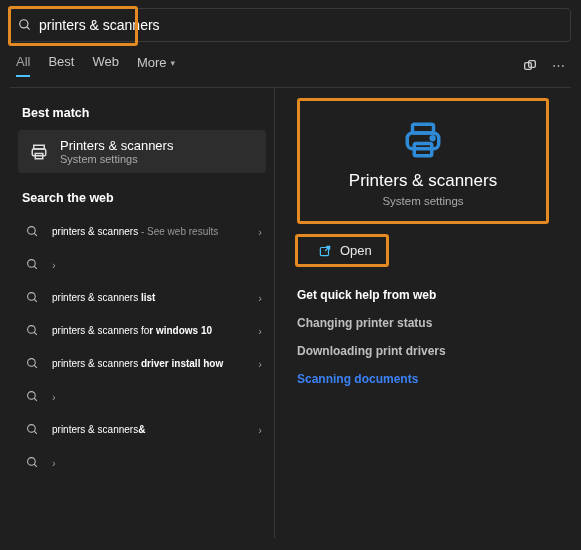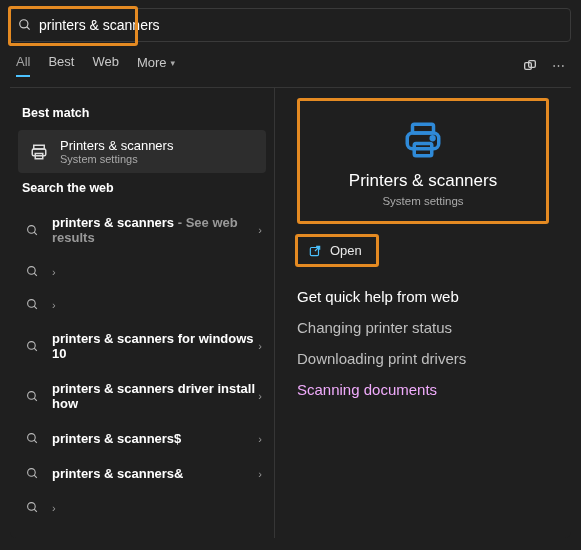--- a/index.html
+++ b/index.html
@@ -73,21 +73,21 @@
   .printer-small { width: 22px; display:flex; align-items:center; justify-content:center; color:#ddd; margin-right:10px; }
   .best-title { font-size: 13px; color:#fff; }
   .best-sub { font-size: 11px; color:#aaa; }
   .list-row {
     display: flex; align-items: center;
     padding: 10px 12px;
     cursor: pointer;
     position: relative;
   }
   .row-icon { width: 20px; margin-right: 10px; color:#bbb; display:flex; align-items:center; justify-content:center; }
-  .row-text { font-size: 13px; color:#fff; flex: 1; font-weight: bold; }
+  .row-text { font-size: 10px; color:#fff; flex: 1; }
   .row-text .dim { color:#999; }
   .row-chev { color:#999; font-size: 11px; }
   .right {
     flex: 1;
     padding: 10px 20px;
   }
   .detail-card {
     border: 3px solid #e48a22;
     border-radius: 3px;
     padding: 18px 0 14px 0;
@@ -97,27 +97,27 @@
   .printer-big { display:flex; justify-content:center; margin-bottom: 10px; }
   .detail-title { font-size: 17px; color:#fff; margin-bottom: 4px; }
   .detail-sub { font-size: 11.5px; color:#aaa; }
   .open-row {
     display: flex; align-items: center;
     margin: 8px 0 14px 0;
   }
   .open-btn {
     border: 3px solid #e48a22;
     border-radius: 3px;
-    padding: 6px 14px 6px 10px;
+    padding: 6px 14px 6px 20px;
     display: inline-flex; align-items: center; gap: 8px;
     cursor: pointer;
   }
   .open-icon { color:#4cc2ff; }
   .quick-list { margin-top: 6px; }
-  .quick-item { font-size: 15px; color:#ddd; padding: 7px 2px; cursor: pointer; }
+  .quick-item { font-size: 12px; color:#ddd; padding: 7px 2px; cursor: pointer; font-weight: bold; }
   svg { display: block; }
 </style>
 </head>
 <body>
 
 <div class="container">
 
   <div class="search-wrap">
     <div class="search-highlight"></div>
     <span class="search-icon">
@@ -160,21 +160,21 @@
               <rect x="3" y="8" width="18" height="9" rx="2"></rect>
               <rect x="7" y="14" width="10" height="7"></rect>
             </svg>
         </span>
         <div>
           <div class="best-title">Printers &amp; scanners</div>
           <div class="best-sub">System settings</div>
         </div>
       </div>
 
-      <div class="section-label" style="">Search the web</div>
+      <div class="section-label" style="margin-top:10px;">Search the web</div>
 
       <div id="web-results">
           <div class="list-row">
             <span class="row-icon">
               <svg width="13" height="13" viewBox="0 0 24 24" fill="none" stroke="currentColor" stroke-width="2">
                 <circle cx="10" cy="10" r="7"></circle>
                 <line x1="20" y1="20" x2="15" y2="15"></line>
               </svg>
             </span>
             <span class="row-text"><span>printers &amp; scanners</span><span class="dim"> - See web results</span></span>
@@ -189,20 +189,21 @@
             </span>
             <span class="row-chev">›</span>
           </div>
           <div class="list-row">
             <span class="row-icon">
               <svg width="13" height="13" viewBox="0 0 24 24" fill="none" stroke="currentColor" stroke-width="2">
                 <circle cx="10" cy="10" r="7"></circle>
                 <line x1="20" y1="20" x2="15" y2="15"></line>
               </svg>
             </span>
+            <span class="row-text"><span>printers &amp; scanners </span><b>list</b></span>
             <span class="row-chev">›</span>
           </div>
           <div class="list-row">
             <span class="row-icon">
               <svg width="13" height="13" viewBox="0 0 24 24" fill="none" stroke="currentColor" stroke-width="2">
                 <circle cx="10" cy="10" r="7"></circle>
                 <line x1="20" y1="20" x2="15" y2="15"></line>
               </svg>
             </span>
             <span class="row-text"><span>printers &amp; scanners fo</span><b>r windows 10</b></span>
@@ -218,21 +219,20 @@
             <span class="row-text"><span>printers &amp; scanners </span><b>driver install how</b></span>
             <span class="row-chev">›</span>
           </div>
           <div class="list-row">
             <span class="row-icon">
               <svg width="13" height="13" viewBox="0 0 24 24" fill="none" stroke="currentColor" stroke-width="2">
                 <circle cx="10" cy="10" r="7"></circle>
                 <line x1="20" y1="20" x2="15" y2="15"></line>
               </svg>
             </span>
-            <span class="row-text"><span>printers &amp; scanners</span><b>$</b></span>
             <span class="row-chev">›</span>
           </div>
           <div class="list-row">
             <span class="row-icon">
               <svg width="13" height="13" viewBox="0 0 24 24" fill="none" stroke="currentColor" stroke-width="2">
                 <circle cx="10" cy="10" r="7"></circle>
                 <line x1="20" y1="20" x2="15" y2="15"></line>
               </svg>
             </span>
             <span class="row-text"><span>printers &amp; scanners</span><b>&amp;</b></span>
@@ -274,18 +274,18 @@
               </svg>
           </span>
           <span>Open</span>
         </div>
       </div>
 
       <div class="quick-list" id="quick-list">
           <div class="quick-item" style="color: rgb(255, 255, 255);">Get quick help from web</div>
           <div class="quick-item" style="color: rgb(191, 191, 191);">Changing printer status</div>
           <div class="quick-item" style="color: rgb(191, 191, 191);">Downloading print drivers</div>
-          <div class="quick-item" style="color: #f0abfc;">Scanning documents</div>
+          <div class="quick-item" style="color: #3b82f6;">Scanning documents</div>
         </div>
     </div>
   </div>
 
 </div>
 
 </body></html>

